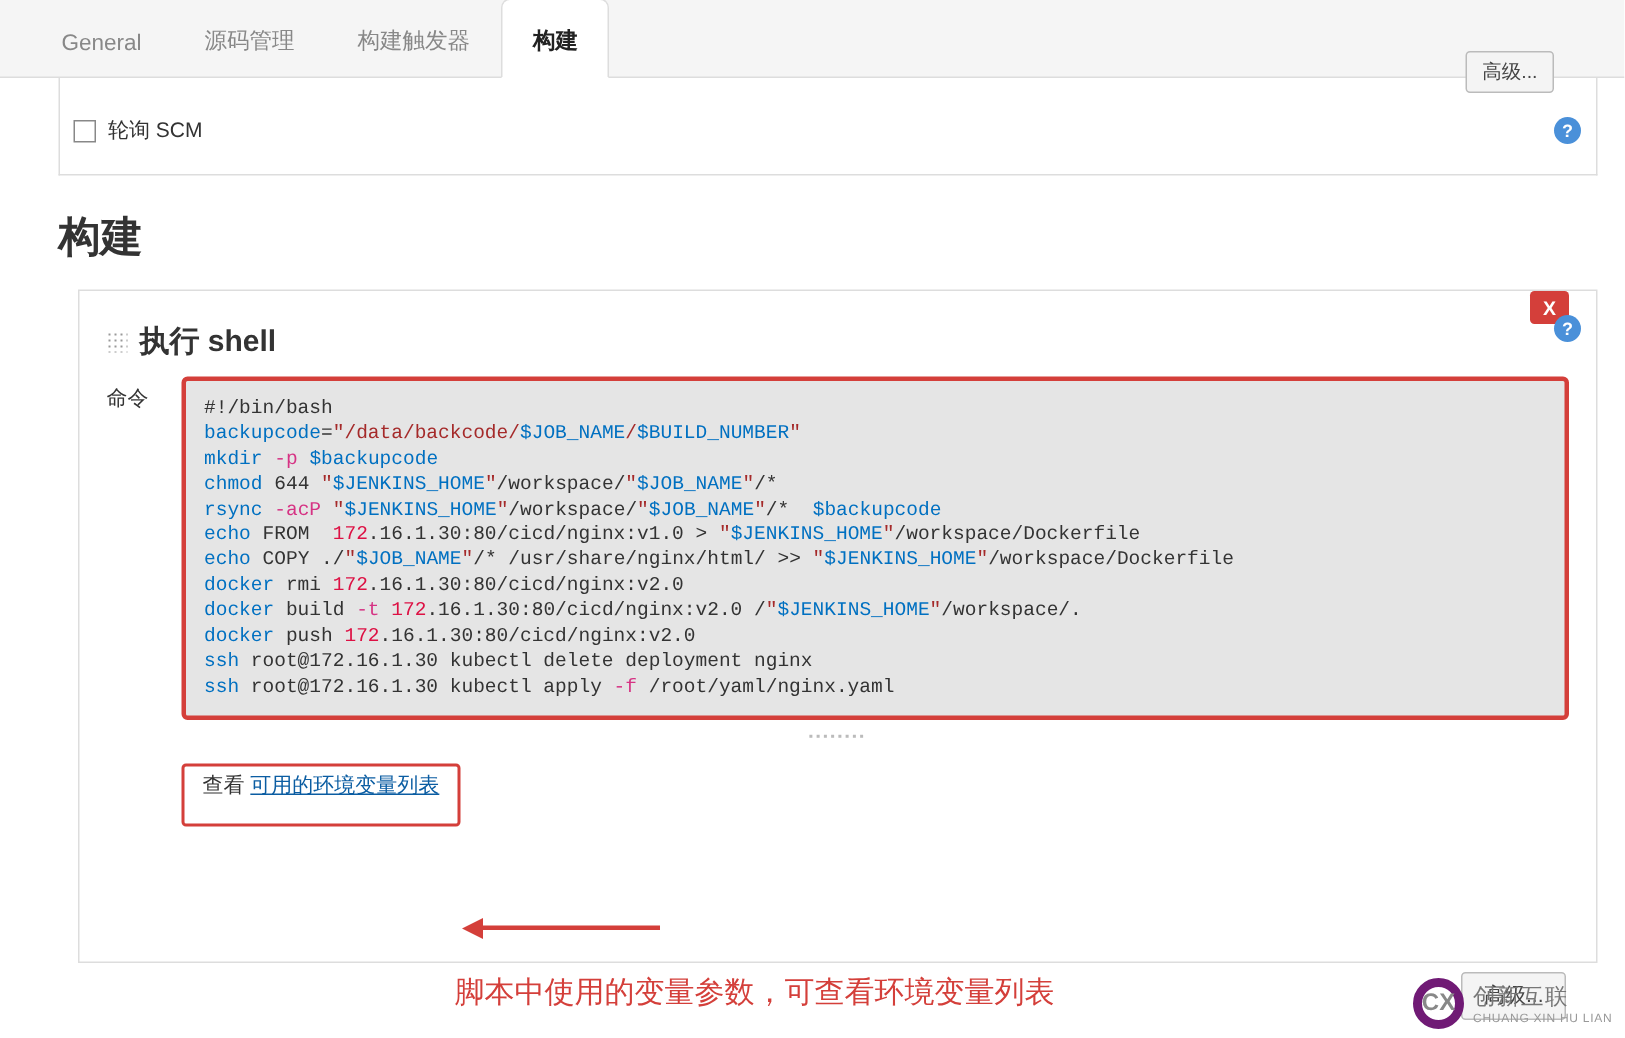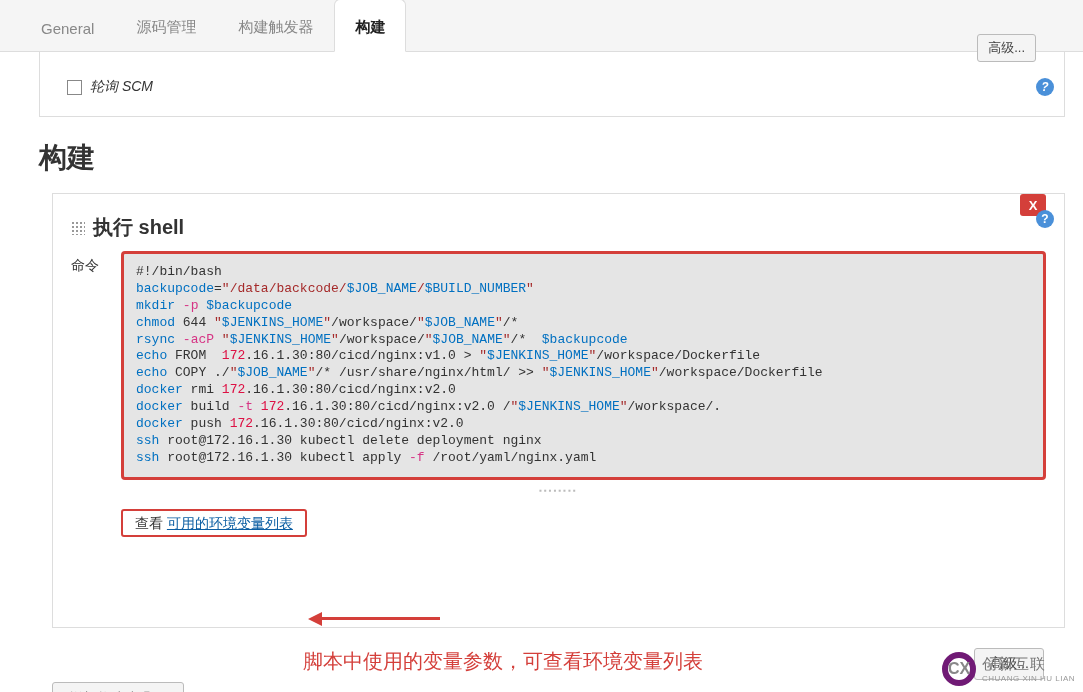--- a/index.html
+++ b/index.html
@@ -63,24 +63,23 @@
     }
     .section-box {
       border: 1px solid #ddd;
       border-top: none;
       padding: 26px 0 10px 0;
       position: relative;
     }
     .poll-row {
       display: flex;
       align-items: center;
-      padding: 0 10px 10px 28px;
+      padding: 0 10px 10px 10px;
       gap: 8px;
       margin-left: -1px;
-      font-style: italic;
     }
     .checkbox {
       width: 15px;
       height: 15px;
       border: 1px solid #888;
       display: inline-block;
       background: #fff;
     }
     .help-icon {
       width: 18px;
@@ -176,21 +175,21 @@
     .resize-handle {
       text-align: center;
       margin-top: 6px;
       color: #bbb;
       font-size: 8px;
       letter-spacing: 2px;
     }
     .see-link-box {
       border: 2px solid #d43f3a;
       border-radius: 3px;
-      padding: 4px 12px 2px 12px;
+      padding: 4px 12px 16px 12px;
       display: inline-block;
       margin-top: 14px;
       margin-left: 50px;
       font-size: 14px;
     }
     .see-link-box a {
       color: #0b5da2;
       text-decoration: underline;
     }
     .annotation-arrow {

